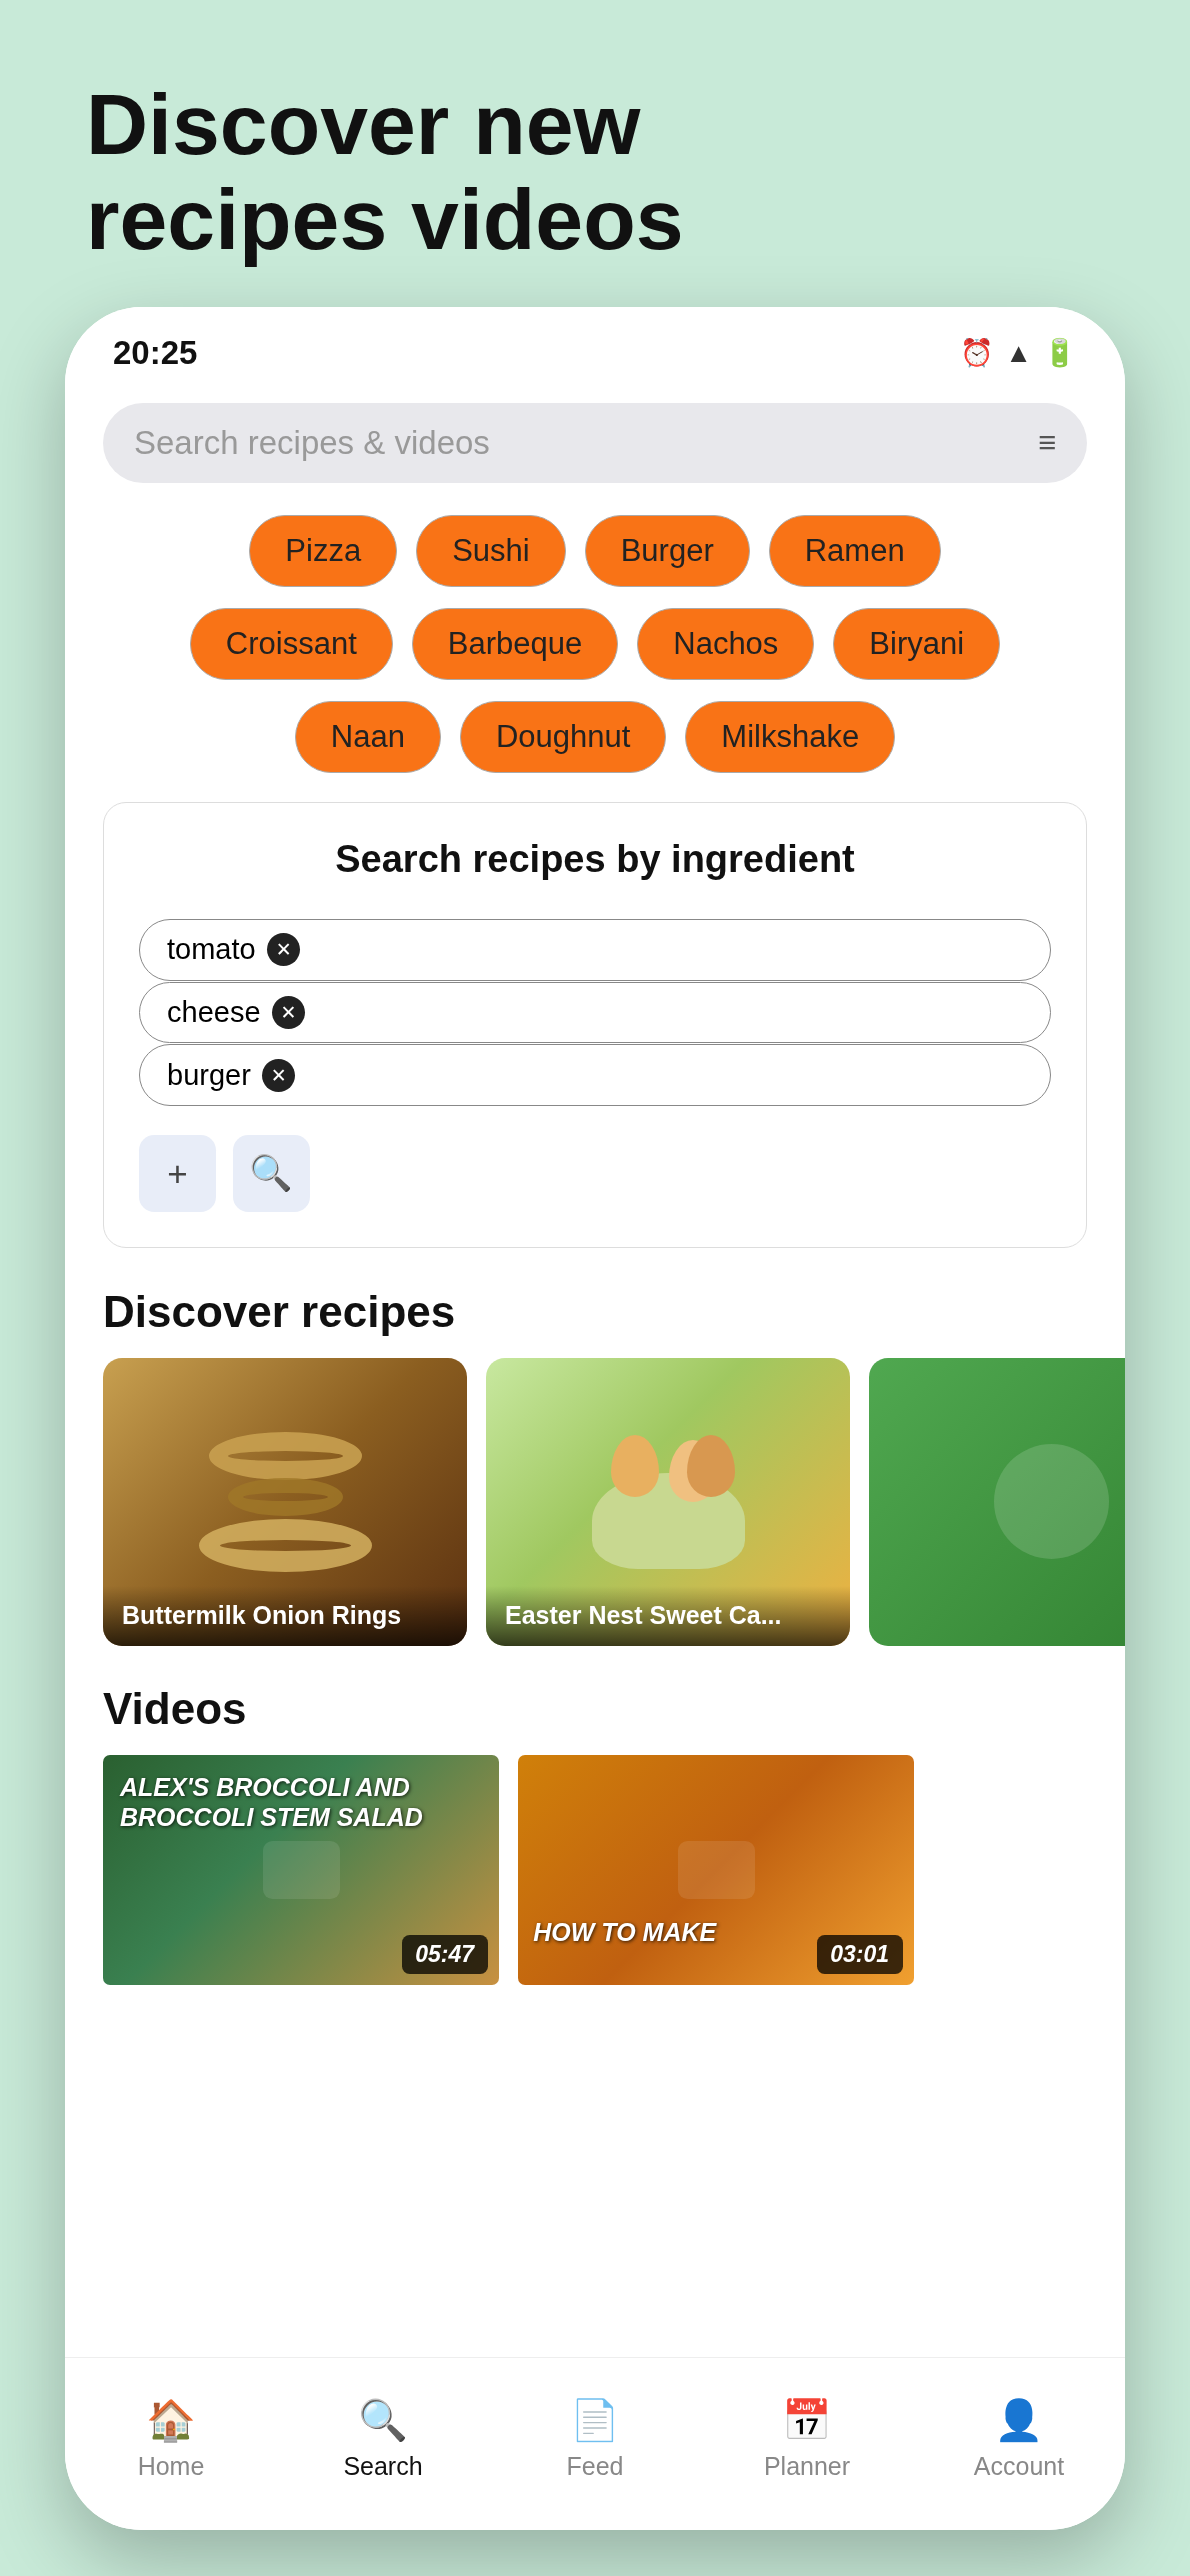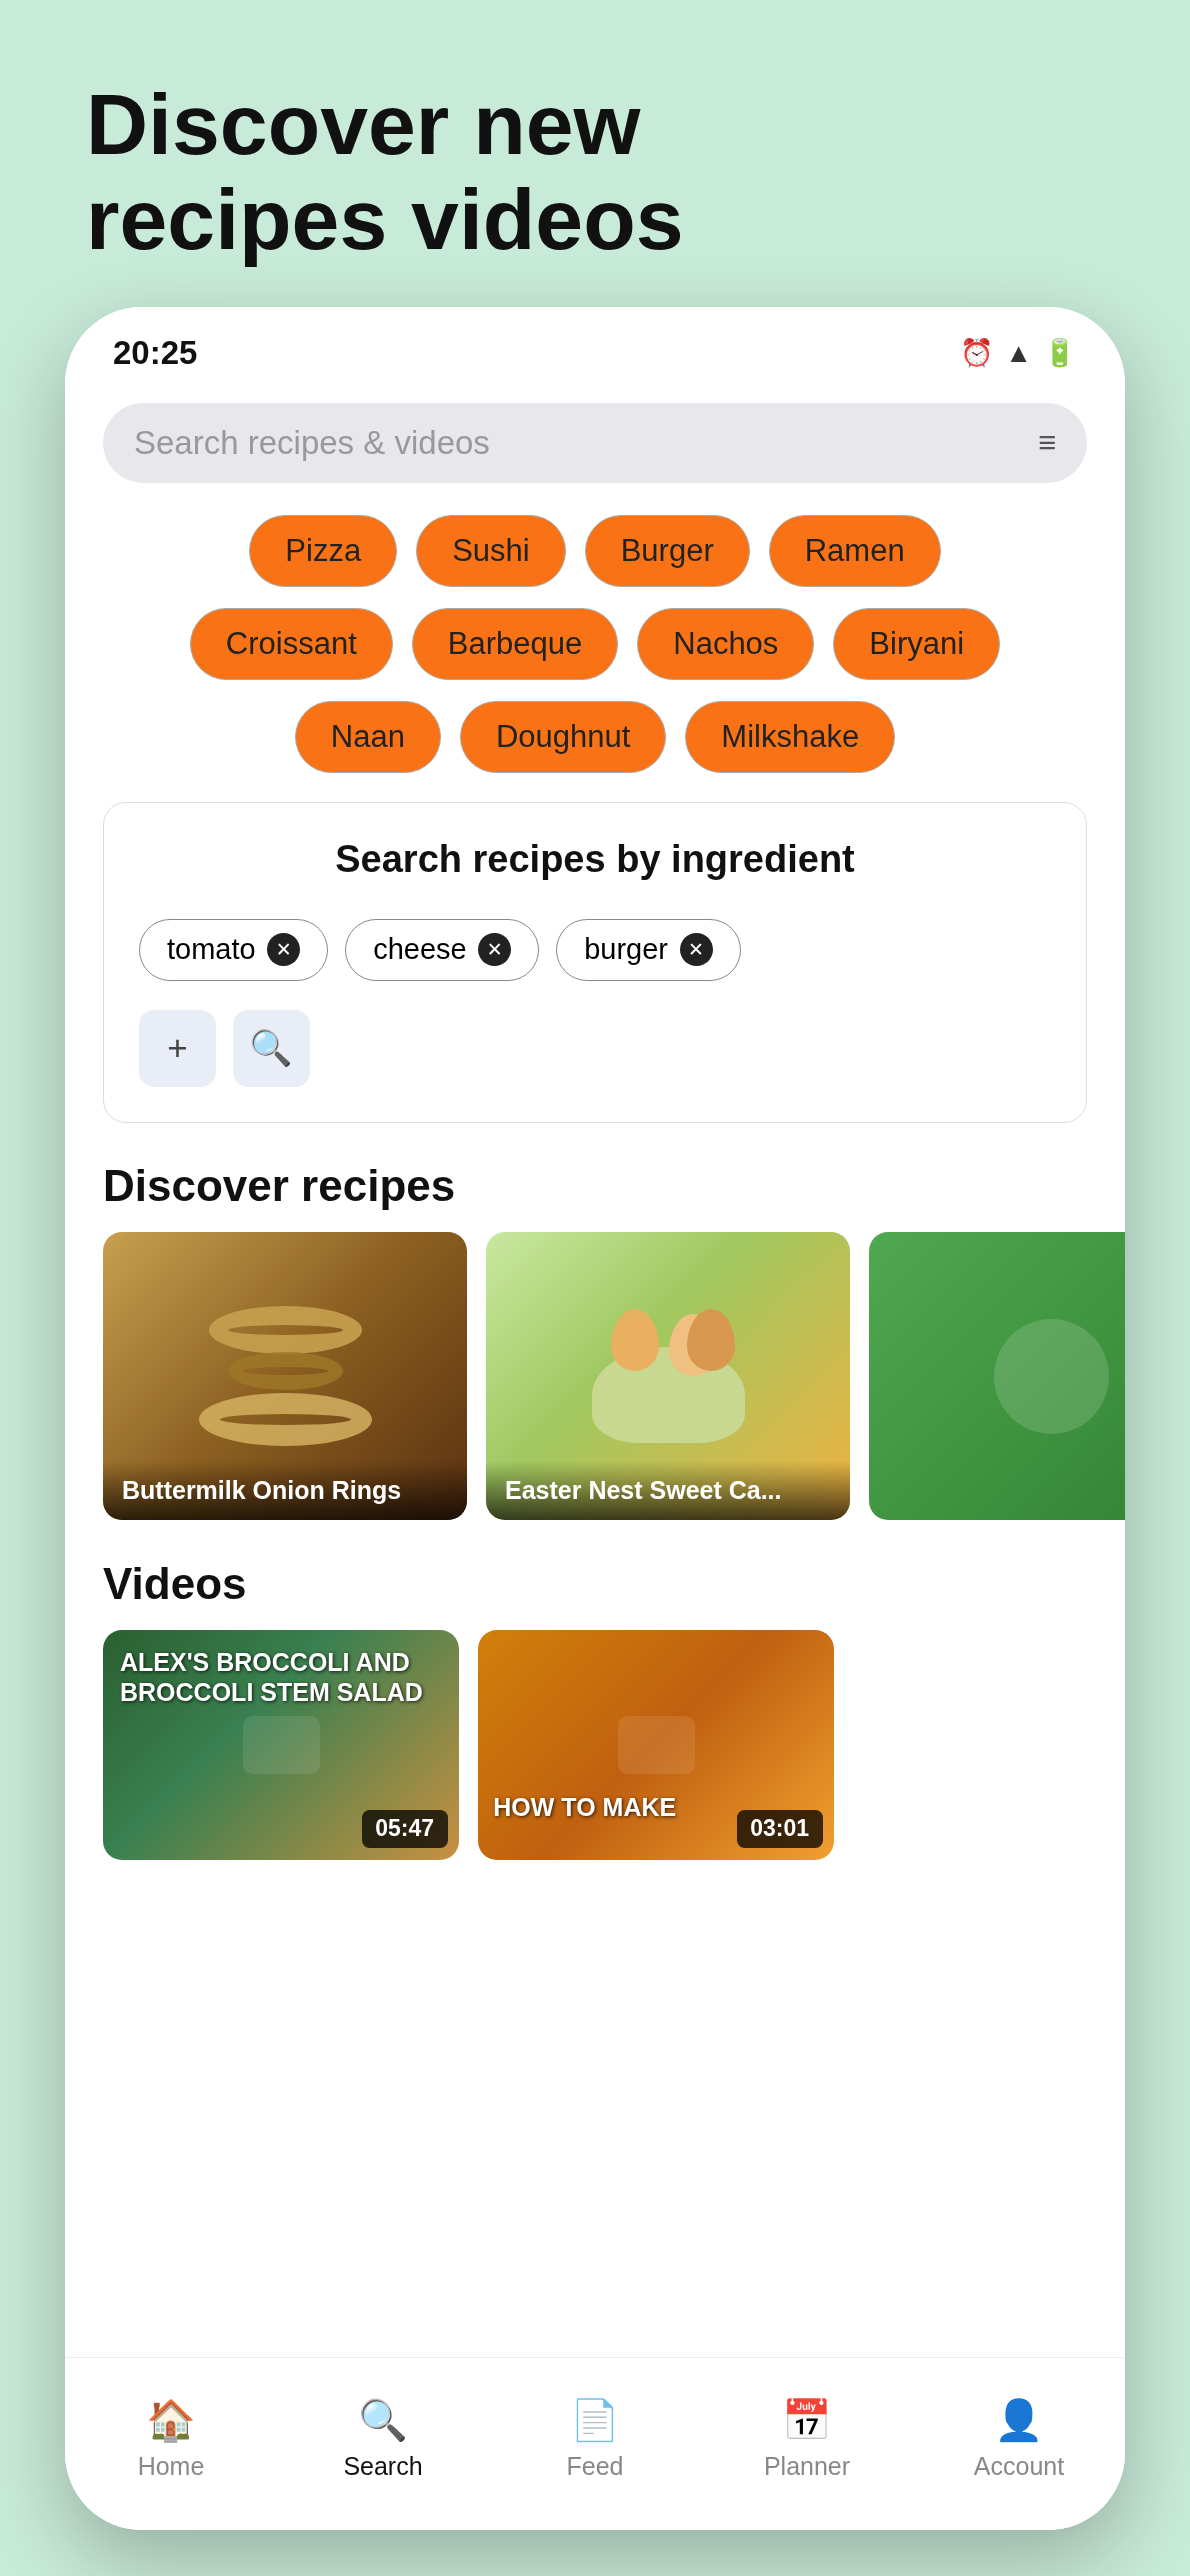--- a/index.html
+++ b/index.html
@@ -124,23 +124,24 @@
     .ingredient-title {
       font-size: 38px;
       font-weight: 600;
       color: #111;
       margin-bottom: 38px;
       text-align: center;
     }
 
     .ingredient-tags {
       display: flex;
-      gap: 17px;
+      gap: 1px;
       flex-wrap: wrap;
       margin-bottom: 29px;
+      flex-direction: column;
     }
 
     .ingredient-tag {
       border: 1.9px solid #888;
       border-radius: 48px;
       padding: 13.4px 27px;
       font-size: 29px;
       display: flex;
       align-items: center;
       gap: 11.5px;
@@ -237,26 +238,27 @@
 
     
     .videos-scroll {
       display: flex;
       gap: 19px;
       padding: 0 38px;
       overflow: hidden;
     }
 
     .video-card {
-      width: 356px;
+      width: 396px;
       height: 230px;
-      border-radius: 19px;
+      border-radius: 7px;
       overflow: hidden;
       position: relative;
       flex-shrink: 0;
+      font-style: italic;
     }
 
     .video-card-bg-broccoli {
       background: linear-gradient(135deg, #2a6030 0%, #3a8050 40%, #c89040 100%);
       width: 100%;
       height: 100%;
       display: flex;
       align-items: center;
       justify-content: center;
     }

